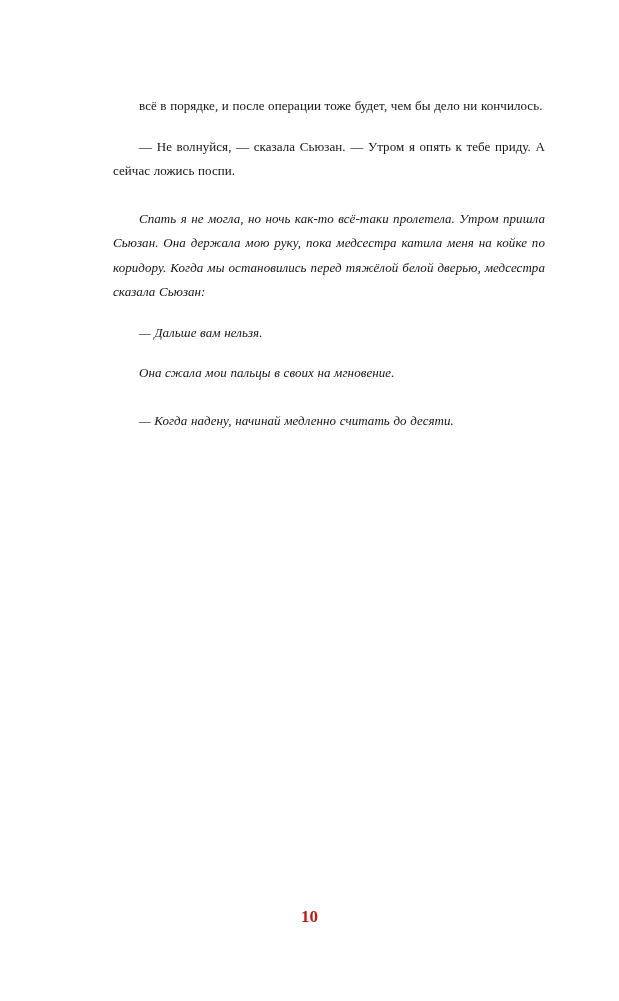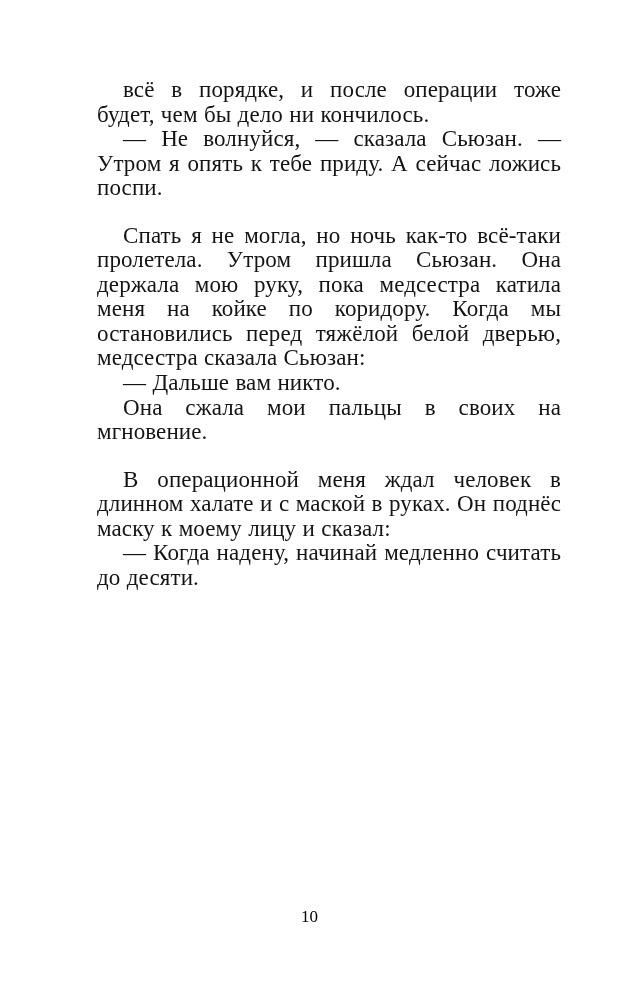--- a/index.html
+++ b/index.html
@@ -25,66 +25,67 @@
     position: absolute;
     left: 97px;
     top: 78px;
     width: 464px;
   }
   .para-group {
     margin: 0;
   }
   .para-group + .para-group {
     margin-top: 23px;
+    font-style: italic;
   }
   p.para {
-    margin: 0;
-    font-size: 23px;
+    margin: 16px;
+    font-size: 13px;
     line-height: 24.55px;
     text-align: justify;
     text-indent: 26px;
     hyphens: manual;
     -webkit-hyphens: manual;
     word-spacing: 0.02em;
     letter-spacing: 0.005em;
   }
   p.para.last-line-natural {
     text-align-last: left;
   }
   .page-number {
     position: absolute;
     left: 0;
     right: 0;
     top: 906px;
     text-align: center;
     font-size: 17px;
     line-height: 22px;
-    color: #000000;
+    color: #b91c1c;
+    font-weight: bold;
   }
 </style>
 </head>
 <body>
 
 <div class="page">
 
   <div class="text-block">
 
     <div class="para-group">
       <p class="para last-line-natural">всё в порядке, и после операции тоже будет, чем бы дело ни кончилось.</p>
       <p class="para last-line-natural">— Не волнуйся, — сказала Сьюзан. — Утром я опять к тебе приду. А сейчас ложись поспи.</p>
     </div>
 
     <div class="para-group">
       <p class="para last-line-natural">Спать я не могла, но ночь как-то всё-таки пролетела. Утром пришла Сьюзан. Она держала мою руку, пока медсестра катила меня на койке по коридору. Когда мы остановились перед тяжёлой белой дверью, медсестра сказала Сьюзан:</p>
-      <p class="para last-line-natural">— Дальше вам никто.</p>
+      <p class="para last-line-natural">— Дальше вам нельзя.</p>
       <p class="para last-line-natural">Она сжала мои пальцы в своих на мгновение.</p>
     </div>
 
     <div class="para-group">
-      <p class="para last-line-natural">В операционной меня ждал человек в длинном халате и с маской в руках. Он поднёс маску к моему лицу и сказал:</p>
       <p class="para last-line-natural">— Когда надену, начинай медленно считать до десяти.</p>
     </div>
 
   </div>
 
   <div class="page-number">10</div>
 
 </div>
 
 </body></html>

